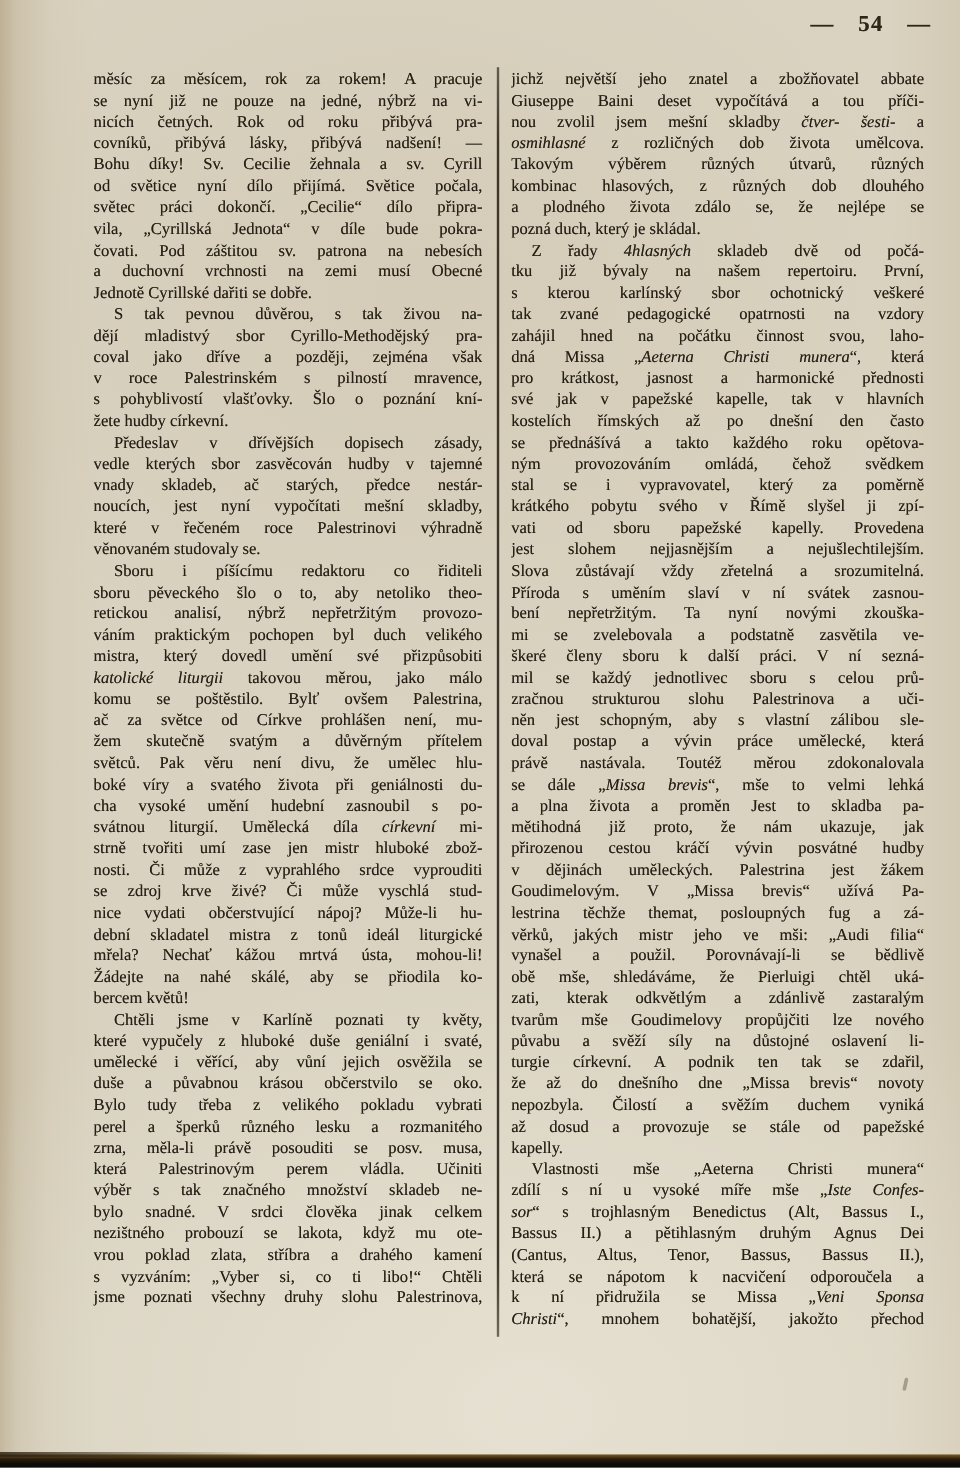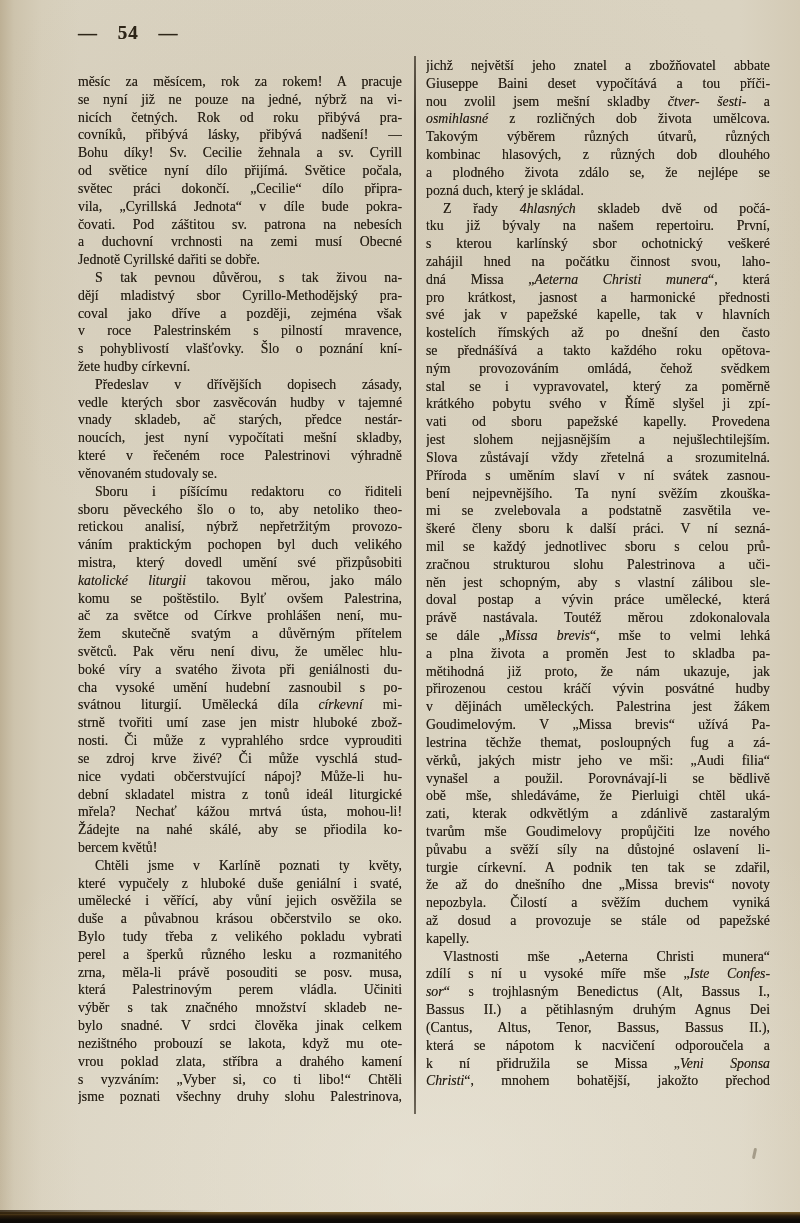--- a/index.html
+++ b/index.html
@@ -9,32 +9,32 @@
   }
   .page{
     position:relative;width:800px;height:1223px;
     background:
       radial-gradient(120% 55% at 55% 96%, rgba(240,236,224,0.55), rgba(240,236,224,0) 60%),
       radial-gradient(80% 40% at 45% 20%, rgba(200,189,166,0.30), rgba(200,189,166,0) 70%),
       linear-gradient(90deg,#bdb095 0px,#cdc3ac 14px,#d6ceba 42px,#d9d2c0 80px,#dad3c1 740px,#d3cab5 800px);
     color:#2b2317;
   }
   .page-number{
-    position:absolute;top:22px;left:78px;width:698px;
-    text-align:left;font-size:19px;font-weight:bold;
+    position:absolute;top:10px;left:78px;width:698px;
+    text-align:right;font-size:19px;font-weight:bold;
     letter-spacing:1px;word-spacing:14px;
     color:#2e2619;text-shadow:0 0 0.4px rgba(46,38,25,0.6);
   }
   .column{
     position:absolute;top:57px;
     font-size:13.8px;
     color:#261f15;
     text-shadow:0 0 0.35px rgba(38,31,21,0.65);
   }
-  .column.left{left:78px;width:324px;margin-top:16px;}
+  .column.left{left:78px;width:324px;}
   .column.right{left:426px;width:344px;}
   .line{
     height:17.82px;line-height:17.82px;
     text-align:justify;text-align-last:justify;
     overflow:hidden;
   }
   .line.para-end{text-align-last:left;}
   .line.indent{padding-left:17px;}
   .line i{}
   .divider{
@@ -128,34 +128,35 @@
       <div class="line"><span>Giuseppe Baini deset vypočítává a tou příči-</span></div>
       <div class="line"><span>nou zvolil jsem mešní skladby </span><i>čtver- šesti-</i><span> a</span></div>
       <div class="line"><i>osmihlasné</i><span> z rozličných dob života umělcova.</span></div>
       <div class="line"><span>Takovým výběrem různých útvarů, různých</span></div>
       <div class="line"><span>kombinac hlasových, z různých dob dlouhého</span></div>
       <div class="line"><span>a plodného života zdálo se, že nejlépe se</span></div>
       <div class="line para-end"><span>pozná duch, který je skládal.</span></div>
       <div class="line indent"><span>Z řady </span><i>4hlasných</i><span> skladeb dvě od počá-</span></div>
       <div class="line"><span>tku již bývaly na našem repertoiru. První,</span></div>
       <div class="line"><span>s kterou karlínský sbor ochotnický veškeré</span></div>
+      <div class="line"><span>tak zvané pedagogické opatrnosti na vzdory</span></div>
       <div class="line"><span>zahájil hned na počátku činnost svou, laho-</span></div>
       <div class="line"><span>dná Missa „</span><i>Aeterna Christi munera</i><span>“, která</span></div>
       <div class="line"><span>pro krátkost, jasnost a harmonické přednosti</span></div>
       <div class="line"><span>své jak v papežské kapelle, tak v hlavních</span></div>
       <div class="line"><span>kostelích římských až po dnešní den často</span></div>
       <div class="line"><span>se přednášívá a takto každého roku opětova-</span></div>
       <div class="line"><span>ným provozováním omládá, čehož svědkem</span></div>
       <div class="line"><span>stal se i vypravovatel, který za poměrně</span></div>
       <div class="line"><span>krátkého pobytu svého v Římě slyšel ji zpí-</span></div>
       <div class="line"><span>vati od sboru papežské kapelly. Provedena</span></div>
       <div class="line"><span>jest slohem nejjasnějším a nejušlechtilejším.</span></div>
       <div class="line"><span>Slova zůstávají vždy zřetelná a srozumitelná.</span></div>
       <div class="line"><span>Příroda s uměním slaví v ní svátek zasnou-</span></div>
-      <div class="line"><span>bení nejpevnějšího. Ta nyní svěžím zkouška-</span></div>
+      <div class="line"><span>bení nepřetržitým. Ta nyní novými zkouška-</span></div>
       <div class="line"><span>mi se zvelebovala a podstatně zasvětila ve-</span></div>
       <div class="line"><span>škeré členy sboru k další práci. V ní sezná-</span></div>
       <div class="line"><span>mil se každý jednotlivec sboru s celou prů-</span></div>
       <div class="line"><span>zračnou strukturou slohu Palestrinova a uči-</span></div>
       <div class="line"><span>něn jest schopným, aby s vlastní zálibou sle-</span></div>
       <div class="line"><span>doval postap a vývin práce umělecké, která</span></div>
       <div class="line"><span>právě nastávala. Toutéž měrou zdokonalovala</span></div>
       <div class="line"><span>se dále „</span><i>Missa brevis</i><span>“, mše to velmi lehká</span></div>
       <div class="line"><span>a plna života a proměn Jest to skladba pa-</span></div>
       <div class="line"><span>mětihodná již proto, že nám ukazuje, jak</span></div>

